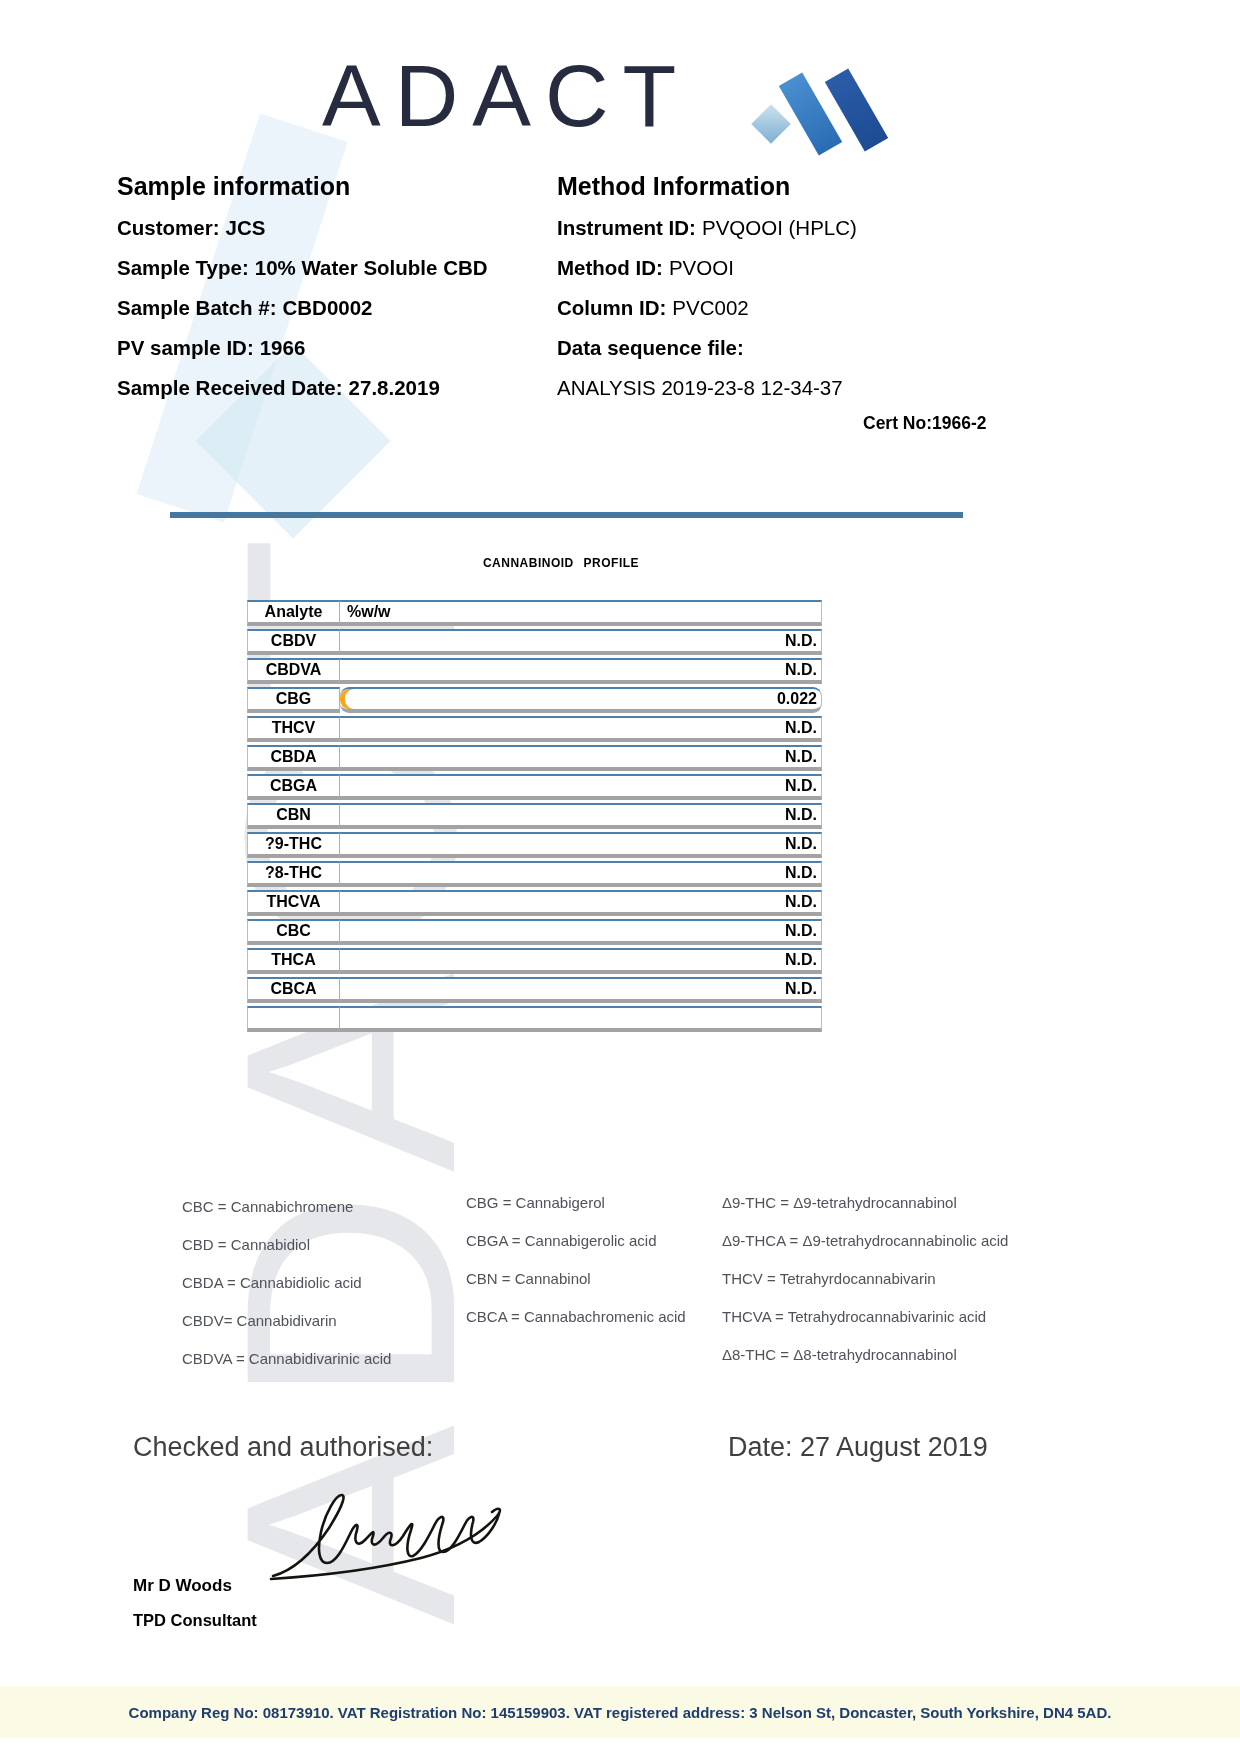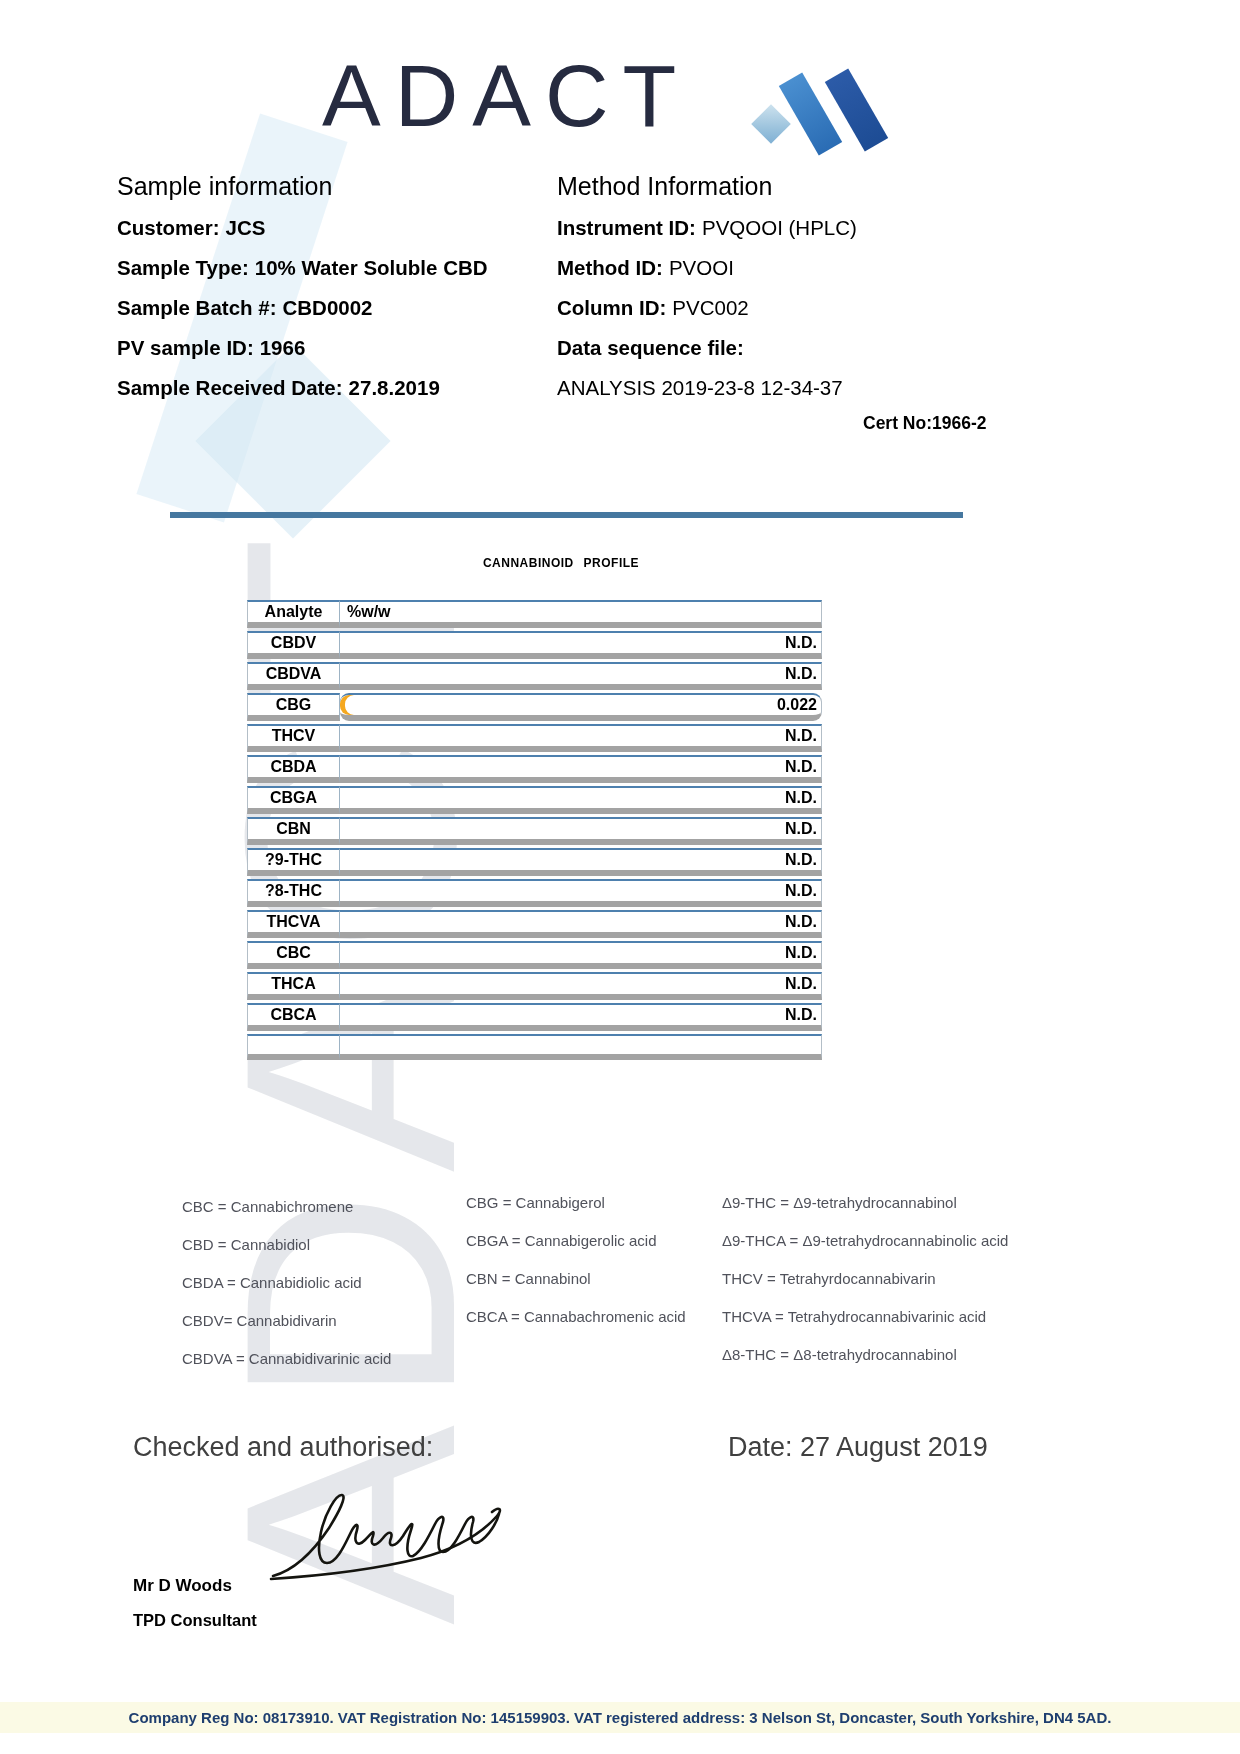--- a/index.html
+++ b/index.html
@@ -44,21 +44,21 @@
     background:linear-gradient(180deg,#4a8fd0 0%,#2a6cb4 100%);
   }
   .logo-mark .bar2 {
     position:absolute; left:88px; top:0px; width:27px; height:80px;
     transform:rotate(-30deg);
     background:linear-gradient(180deg,#2c5ba8 0%,#1d4c94 100%);
   }
 
   
   .info-col { position:absolute; top:172px; }
-  .info-col h2 { margin:0 0 16px 0; font-size:25px; line-height:28px; font-weight:normal; }
+  .info-col h2 { margin:0 0 16px 0; font-size:25px; line-height:28px; font-weight:bold; }
   .sample-info { left:117px; width:445px; }
   .method-info { left:557px; width:470px; }
   .info-row { margin-bottom:17px; font-size:20.5px; line-height:23px; }
   .info-row .lbl { font-weight:bold;text-align:right; }
   .info-row .val { margin-left:6px; }
   .info-row .lbl:empty + .val { margin-left:0; }
   .allbold .val { font-weight:bold;margin-top:24px; }
 
   .cert-no { position:absolute; top:413px; left:863px; font-size:17.5px; font-weight:bold; }
 
@@ -69,21 +69,21 @@
     font-size:12px; font-weight:bold; letter-spacing:.5px; word-spacing:6px;
   }
 
   
   .analysis-table {
     position:absolute; left:247px; top:597px; width:575px;
     border-collapse:separate; border-spacing:0 3px;
     font-size:16px; font-weight:bold;
   }
   .analysis-table th, .analysis-table td {
-    border-top:2px solid #4e80ae; border-bottom:6px solid #a3a3a3;
+    border-top:2px solid #4e80ae; border-bottom:4px solid #a3a3a3;
     height:26px; padding:1px 4px; background:#fff;
   }
   .analysis-table th:first-child, .analysis-table td:first-child {
     width:93px; text-align:center;
     border-left:1px solid #b3bec7; border-right:1px solid #9db3c4;
   }
   .analysis-table th:last-child, .analysis-table td:last-child {
     text-align:right; padding-left:7px; border-right:1px solid #b3bec7;
   }
   .analysis-table th { font-weight:bold; }
@@ -104,22 +104,22 @@
 
   
   .checked-label { position:absolute; left:133px; top:1432px; font-size:27px; color:#404040; }
   .date-label    { position:absolute; left:728px; top:1432px; font-size:27px; color:#404040; }
   .signature     { position:absolute; left:265px; top:1478px; }
   .sig-name  { position:absolute; left:133px; top:1576px; font-size:17px; font-weight:bold; }
   .sig-title { position:absolute; left:133px; top:1611px; font-size:16.5px; font-weight:bold; }
 
   
   .footer-band {
-    position:absolute; left:0; top:1686px; width:1240px; height:31px;
-    background:#fbfae5; display:flex; align-items:center; justify-content:center;margin-top:16px;
+    position:absolute; left:0; top:1686px; width:1240px; height:52px;
+    background:#fbfae5; display:flex; align-items:center; justify-content:center;
   }
   .footer-text { font-size:15px; font-weight:bold; color:#1e3e6f; }
 </style>
 </head>
 <body>
 
 <div class="page">
 
   <div class="wm wm-bar-blue"></div>
   <div class="wm wm-diamond-blue"></div>

